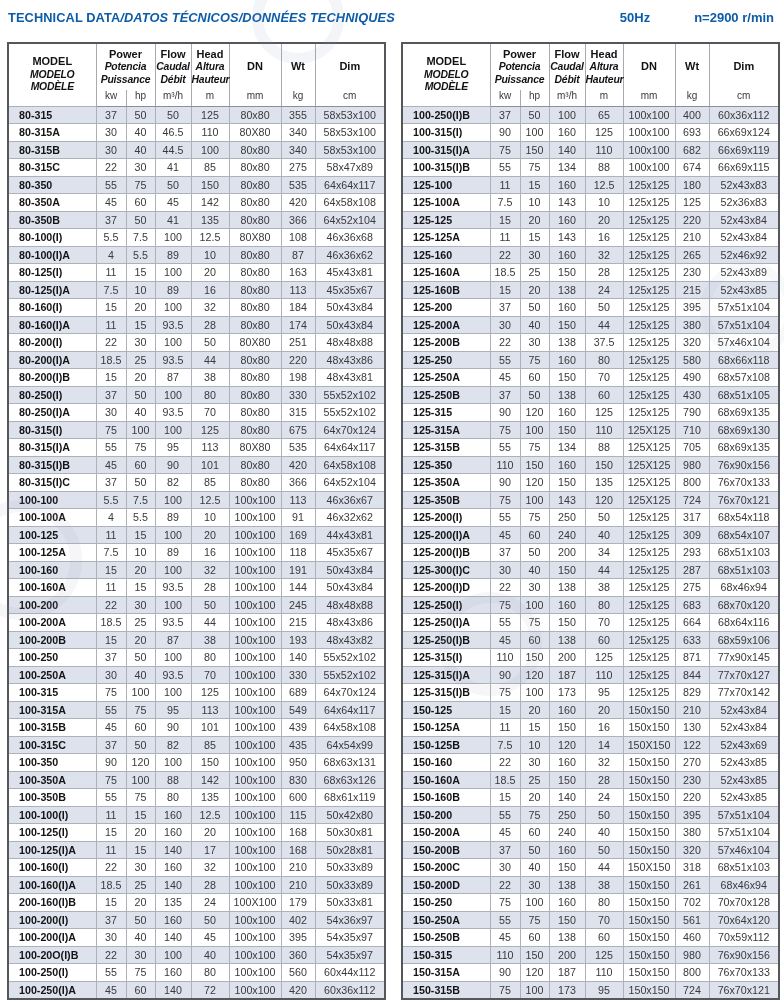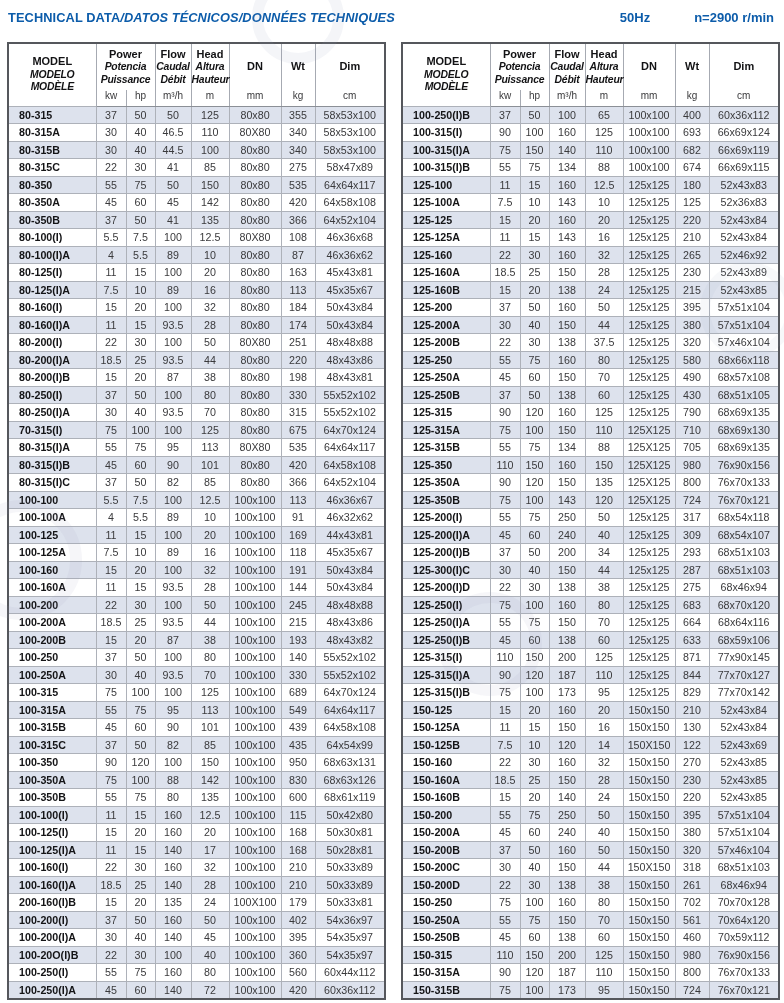--- a/index.html
+++ b/index.html
@@ -294,21 +294,21 @@
           <td class="model">80-250(I)A</td>
           <td>30</td>
           <td>40</td>
           <td>93.5</td>
           <td>70</td>
           <td>80x80</td>
           <td>315</td>
           <td>55x52x102</td>
         </tr>
         <tr>
-          <td class="model">70-315(I)</td>
+          <td class="model">80-315(I)</td>
           <td>75</td>
           <td>100</td>
           <td>100</td>
           <td>125</td>
           <td>80x80</td>
           <td>675</td>
           <td>64x70x124</td>
         </tr>
         <tr>
           <td class="model">80-315(I)A</td>

